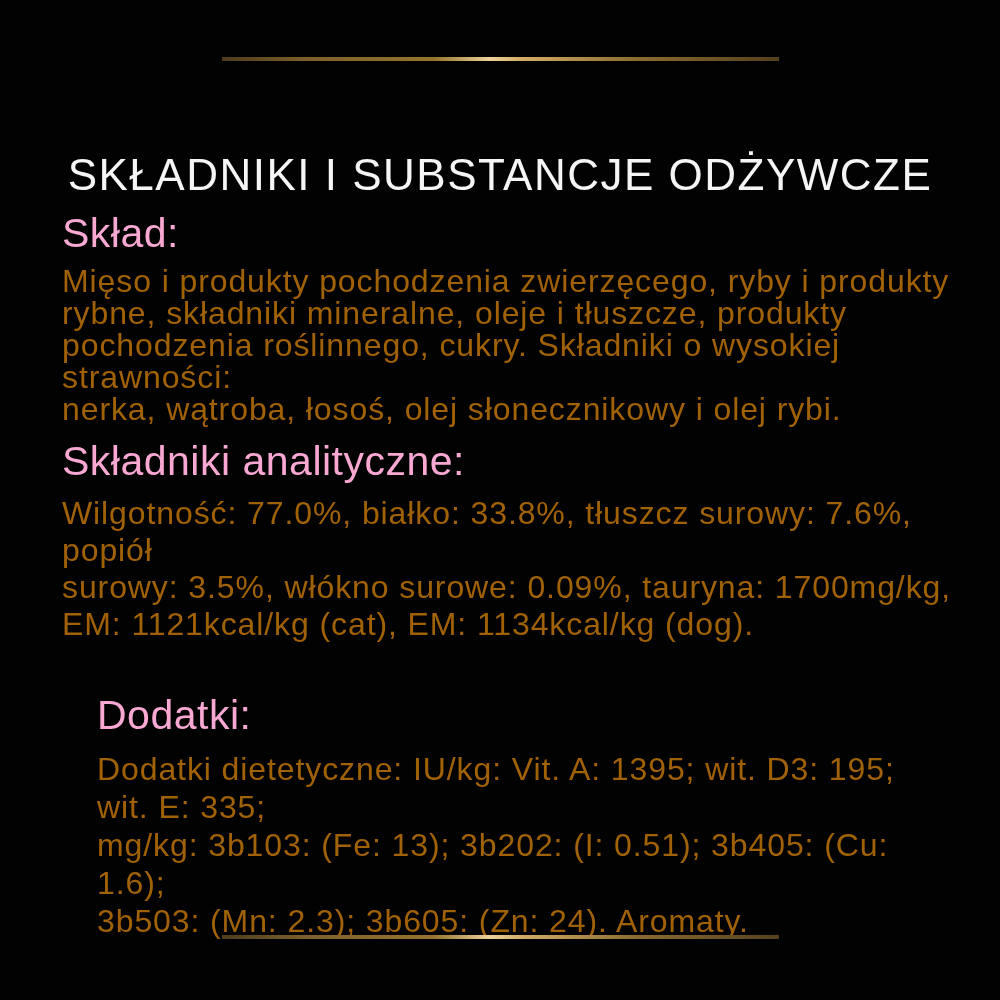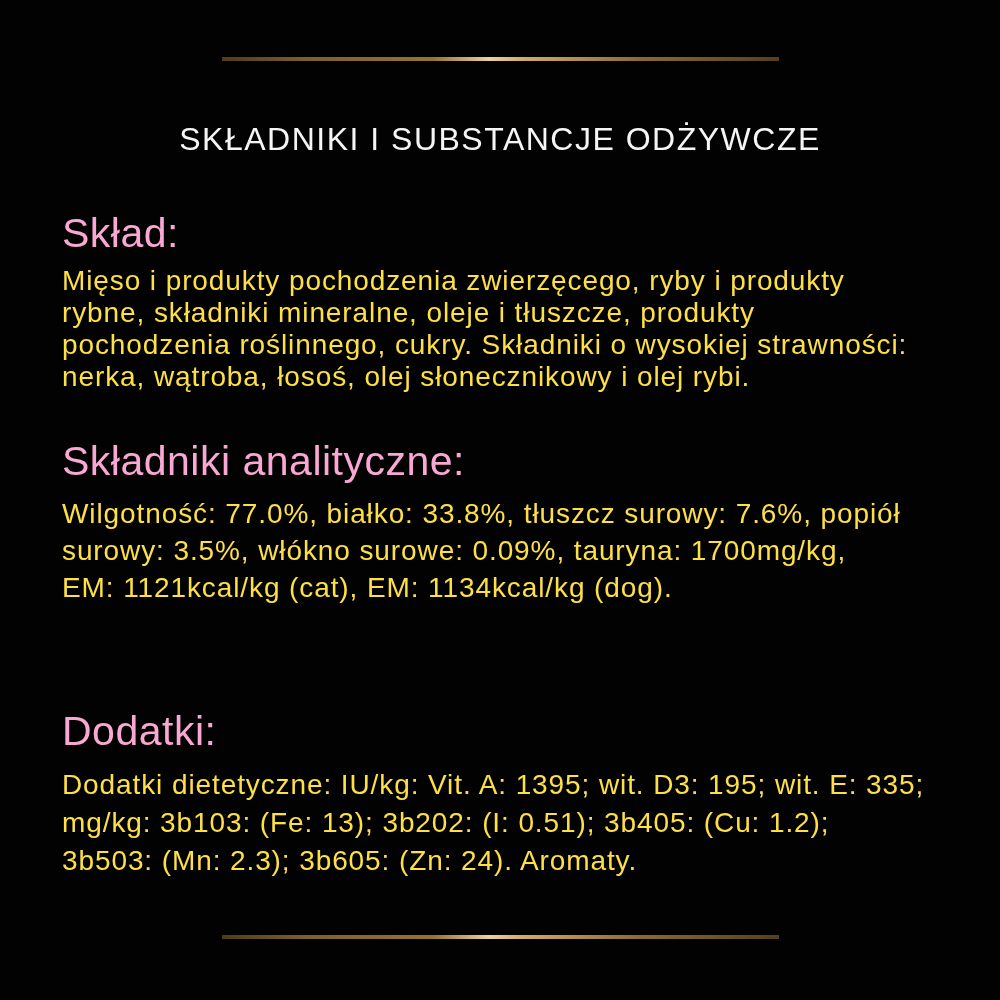--- a/index.html
+++ b/index.html
@@ -21,50 +21,50 @@
     width: 557px;
     height: 4px;
     background: linear-gradient(90deg,
       #4f3c1b 0%, #7c5f2c 15%, #96742f 38%,
       #edd19b 48%, #d2ab66 54%, #8a6a31 75%, #55401d 100%);
   }
   .gold-divider.top { top: 57px; }
   .gold-divider.bottom { top: 935px; }
   .page-title {
     position: absolute;
-    top: 96px;
+    top: 124px;
     left: 0;
     right: 0;
     text-align: center;
     color: #f5f5f5;
-    font-size: 32px;
+    font-size: 44px;
     font-weight: 400;
     letter-spacing: 1.5px;
     line-height: 44px;
   }
   .section {
     position: absolute;
     left: 62px;
     right: 45px;
   }
   .section-sklad       { top: 210px; }
   .section-analityczne { top: 438px; }
-  .section-dodatki     { top: 708px; }
+  .section-dodatki     { top: 692px; margin-left: 35px; }
   .section-heading {
     margin: 0;
     color: #f9a8d4;
     font-size: 41px;
     font-weight: 400;
     letter-spacing: 0.5px;
     line-height: 46px;
   }
   .section-body {
     margin: 10px 0 0 0;
-    color: #fde047;
-    font-size: 28px;
+    color: #a16207;
+    font-size: 32px;
     font-weight: 400;
     letter-spacing: 0.9px;
     white-space: pre-line;
   }
   .section-sklad .section-body       { line-height: 32px; margin-top: 9px; }
   .section-analityczne .section-body { line-height: 37px; margin-top: 11px; }
   .section-dodatki .section-body     { line-height: 38px; margin-top: 12px; }
 </style>
 </head>
 <body>
@@ -86,19 +86,19 @@
   <div class="section section-analityczne">
     <h2 class="section-heading">Składniki analityczne:</h2>
     <p class="section-body">Wilgotność: 77.0%, białko: 33.8%, tłuszcz surowy: 7.6%, popiół
 surowy: 3.5%, włókno surowe: 0.09%, tauryna: 1700mg/kg,
 EM: 1121kcal/kg (cat), EM: 1134kcal/kg (dog).</p>
   </div>
 
   <div class="section section-dodatki">
     <h2 class="section-heading">Dodatki:</h2>
     <p class="section-body">Dodatki dietetyczne: IU/kg: Vit. A: 1395; wit. D3: 195; wit. E: 335;
-mg/kg: 3b103: (Fe: 13); 3b202: (I: 0.51); 3b405: (Cu: 1.2);
+mg/kg: 3b103: (Fe: 13); 3b202: (I: 0.51); 3b405: (Cu: 1.6);
 3b503: (Mn: 2.3); 3b605: (Zn: 24). Aromaty.</p>
   </div>
 
   <div class="gold-divider bottom"></div>
 
 </div>
 
 </body></html>

